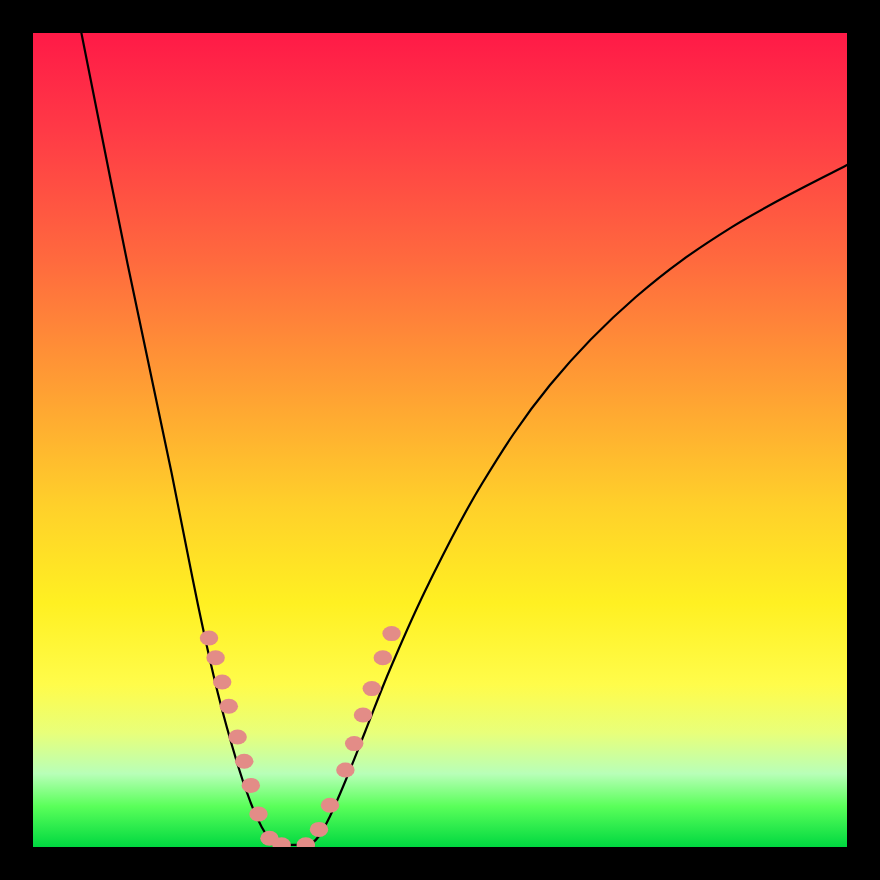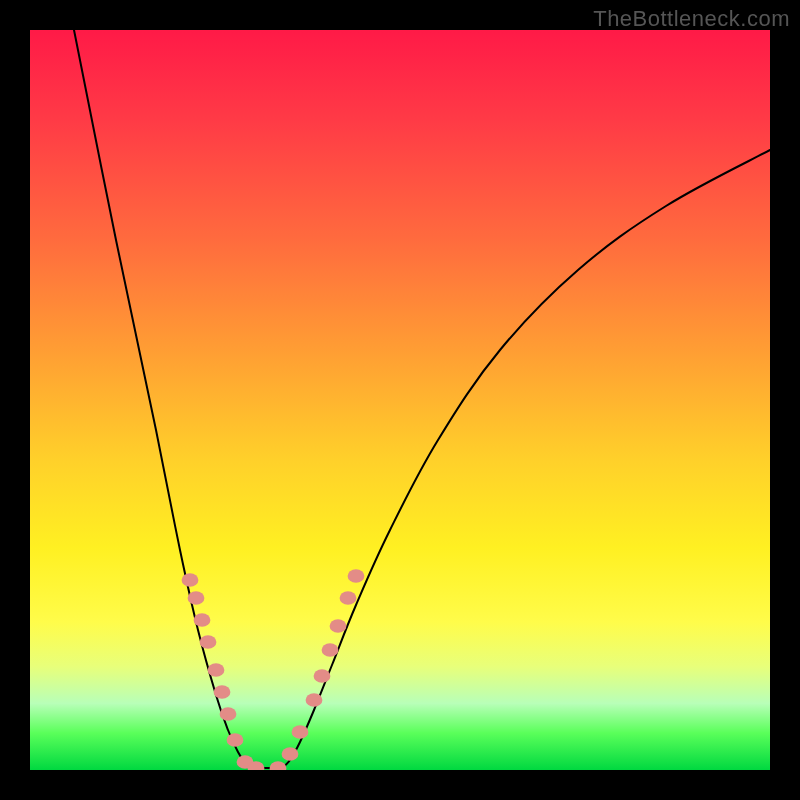--- a/index.html
+++ b/index.html
@@ -87,14 +87,13 @@
           <ellipse cx="270" cy="702" rx="8.4" ry="6.8" fill="#e38c87"></ellipse>
           <ellipse cx="284" cy="670" rx="8.4" ry="6.8" fill="#e38c87"></ellipse>
           <ellipse cx="292" cy="646" rx="8.4" ry="6.8" fill="#e38c87"></ellipse>
           <ellipse cx="300" cy="620" rx="8.4" ry="6.8" fill="#e38c87"></ellipse>
           <ellipse cx="308" cy="596" rx="8.4" ry="6.8" fill="#e38c87"></ellipse>
           <ellipse cx="318" cy="568" rx="8.4" ry="6.8" fill="#e38c87"></ellipse>
           <ellipse cx="326" cy="546" rx="8.4" ry="6.8" fill="#e38c87"></ellipse>
         </g>
     </svg>
   </div>
-  <div class="watermark">TheBottleneck.com</div>
 </div>
 
 </body></html>

